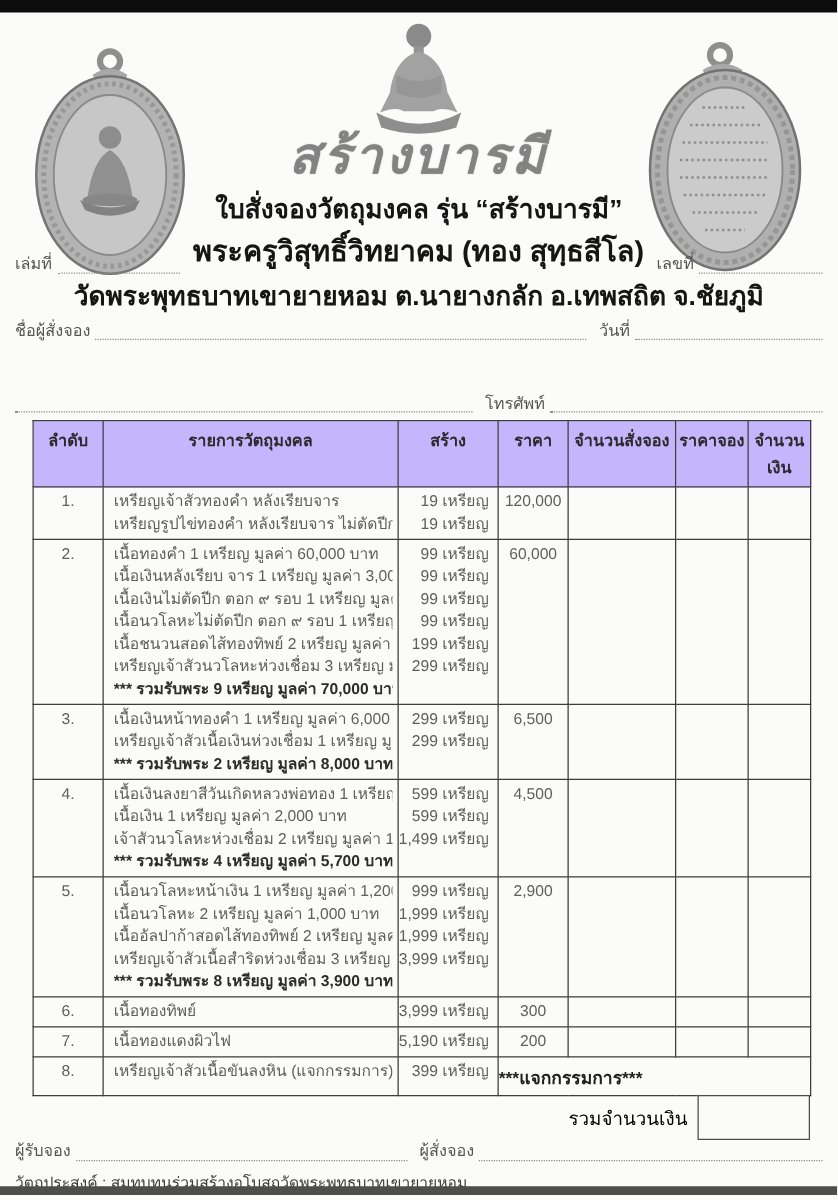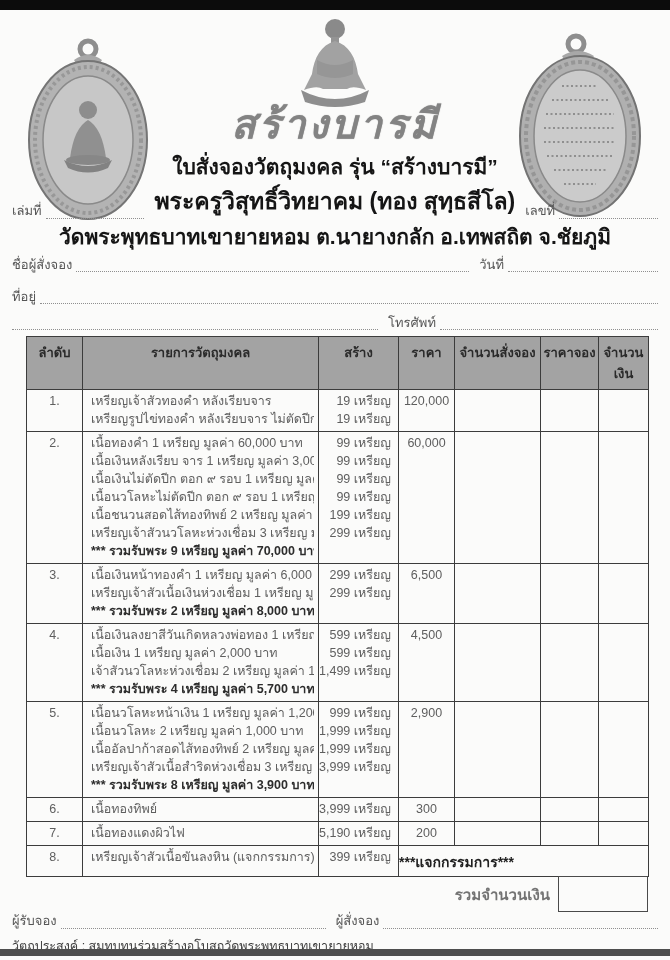--- a/index.html
+++ b/index.html
@@ -33,32 +33,32 @@
   .form-row { position:absolute; left:12px; width:646px; display:flex; align-items:center; }
   .fr-orderer { top:256px; }
   .fr-address { top:288px; }
   .fr-phone   { top:314px; }
   .gap-l { margin-left:10px; }
   .gap-s { margin-left:4px; }
 
   .content { position:absolute; top:336px; left:26px; width:622px; }
   table { border-collapse:collapse; width:622px; table-layout:fixed; }
   th, td { border:1.5px solid #3c3c3c; vertical-align:top; }
-  th { font-size:13px; font-weight:bold; color:#2a2a2a; padding:5px 1px; text-align:center; background:#a3a3a3; }
+  th { font-size:13px; font-weight:bold; color:#2a2a2a; padding:5px 1px; text-align:center; background:#c4b5fd; }
   td { font-size:12.5px; color:#5e5e5e; padding:2px 0 3px 0; }
   td.no { text-align:center; padding-top:4px; }
   td.desc { padding-left:8px; padding-right:4px; }
   td.qty { text-align:right; padding-right:7px; }
   td.price { text-align:center; padding-top:4px; }
   .line { line-height:18px; white-space:nowrap; overflow:hidden; }
   .summary { font-weight:bold; color:#2c2c2c; }
   td.giveaway { text-align:left; font-weight:bold; color:#1f1f1f; font-size:14px; vertical-align:middle; padding-top:5px; }
 
   .total-row { display:flex; justify-content:flex-end; align-items:center; margin-top:0; }
-  .total-label { font-size:15px; font-weight:bold; color:#737373; margin-right:8px;margin-left:12px; }
+  .total-label { font-size:15px; font-weight:normal; color:#000000; margin-right:8px;margin-left:12px; }
   .total-box { width:90px; height:36px; border:1.5px solid #4a4a4a; margin-top:-1px; background:#fbfbfa; }
 
   .footer-row { position:absolute; left:12px; width:646px; display:flex; align-items:flex-end; }
   .ftr-place { top:888px; }
   .ftr-sign  { top:912px; }
   .ftr-purpose { top:936px; font-size:12.5px; color:#3d3d3d; }
   .sign-line1 { flex:0 0 265px; }
 </style>
 </head>
 <body>
@@ -123,24 +123,20 @@
 
   <div class="title3">วัดพระพุทธบาทเขายายหอม ต.นายางกลัก อ.เทพสถิต จ.ชัยภูมิ</div>
 
   <div class="form-row fr-orderer">
     <span class="small-label">ชื่อผู้สั่งจอง</span>
     <span class="dotline fl1 gap-s"></span>
     <span class="small-label gap-l">วันที่</span>
     <span class="dotline gap-s" style="width:150px;"></span>
   </div>
 
-  <div class="form-row fr-address">
-    <span class="small-label">ที่อยู่</span>
-    <span class="dotline fl1 gap-s"></span>
-  </div>
 
   <div class="form-row fr-phone">
     <span class="dotline fl1"></span>
     <span class="small-label gap-l">โทรศัพท์</span>
     <span class="dotline gap-s" style="width:218px;"></span>
   </div>
 
   <div class="content">
     <table>
       <colgroup>

